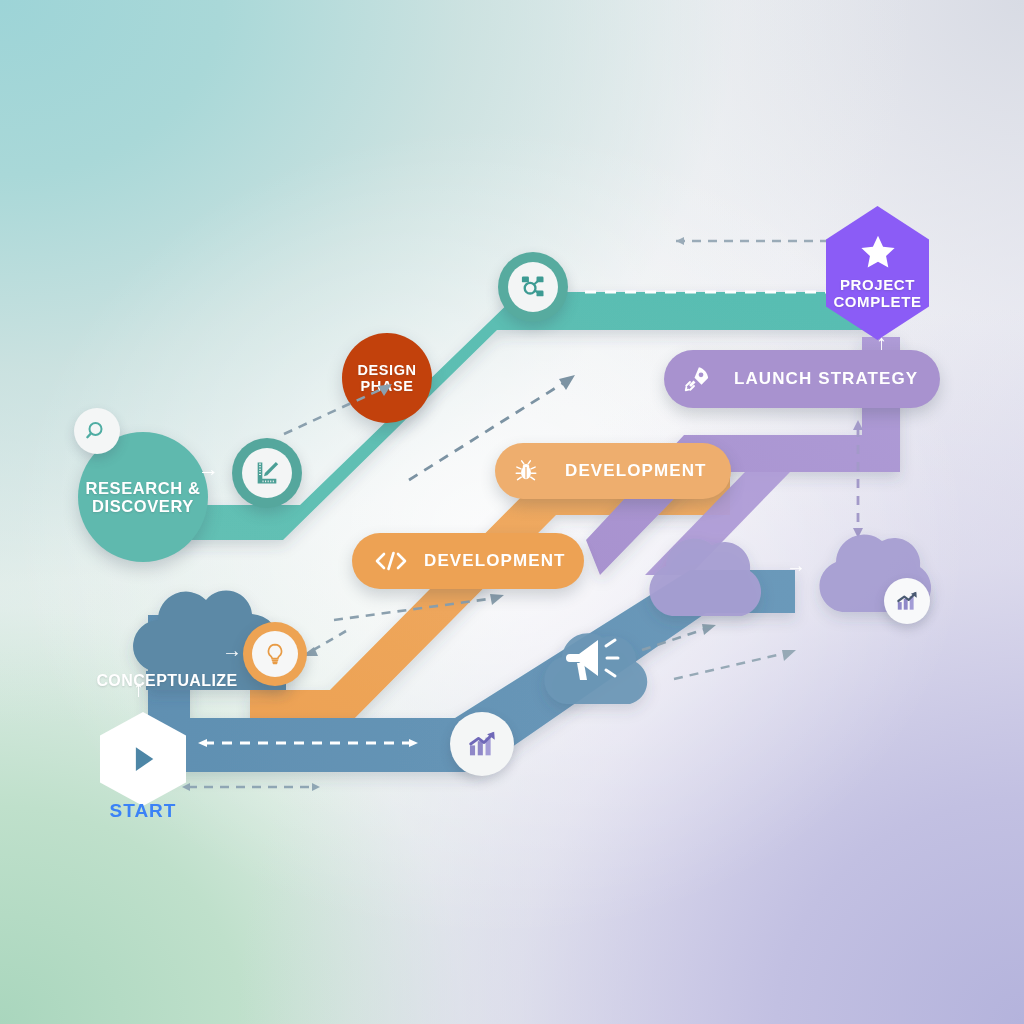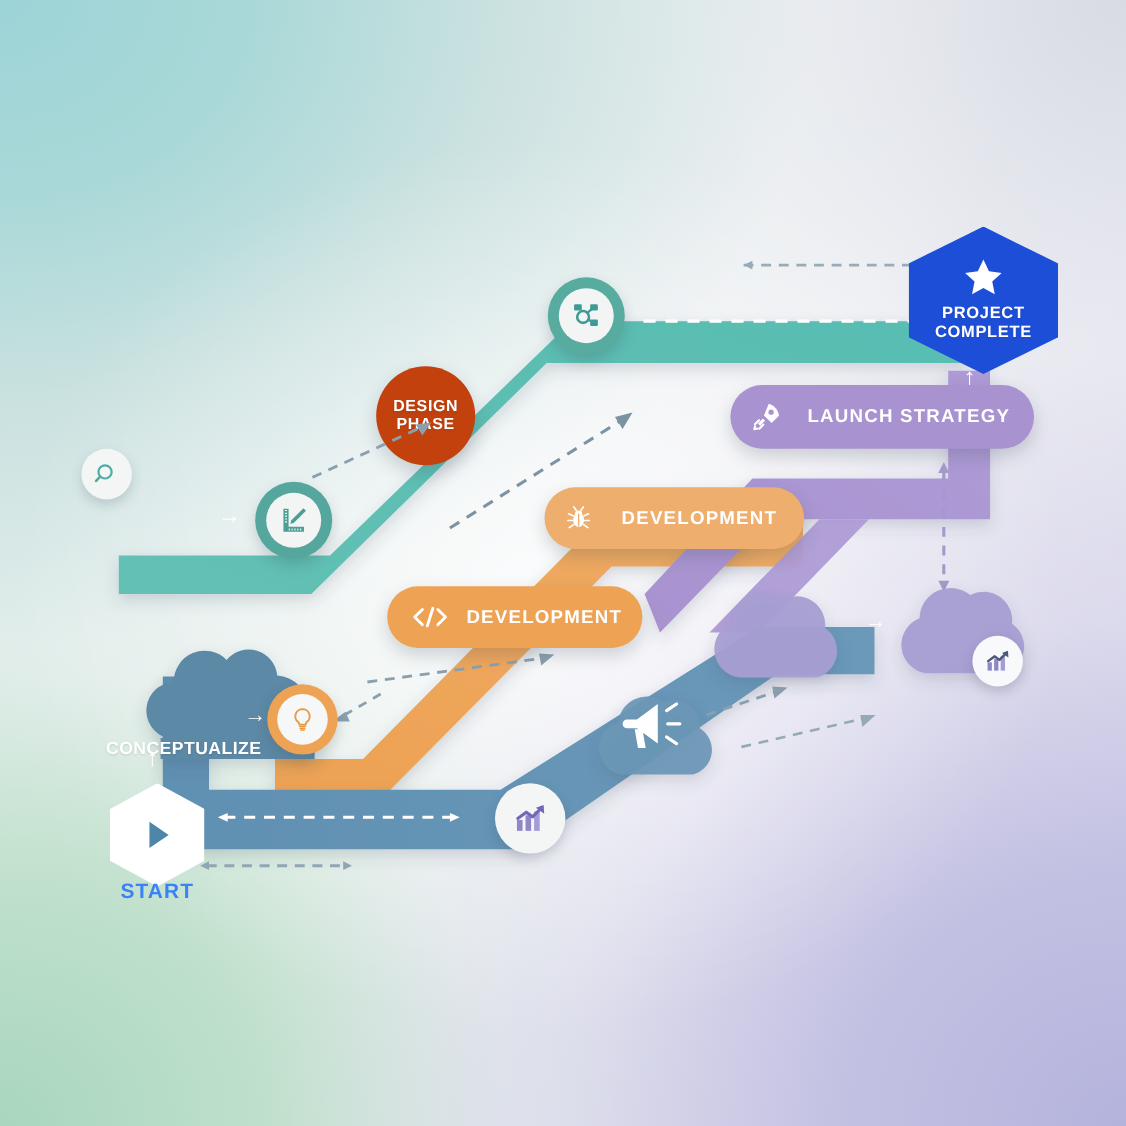--- a/index.html
+++ b/index.html
@@ -98,20 +98,24 @@
 
     <path d="M250,690 L330,690 L540,478 L730,478 L730,515 L556,515 L347,726 L250,726 Z" fill="url(#gOrange)" filter="url(#fsh)"></path>
 
     <path d="M600,575 L700,472 L900,472 L900,337 L862,337 L862,435 L684,435 L586,540 Z" fill="url(#gPurple)" filter="url(#fsh)"></path>
     <path d="M645,575 L745,472 L790,472 L690,575 Z" fill="#ae9bd6" opacity="0.95"></path>
 
     <path d="M108,672 L190,672 L190,714 L470,714 L600,640 L700,583 L800,583 L800,560 L690,560 L560,634 L460,692 L150,692 L150,775 L108,775 Z" fill="url(#gBlue)" filter="url(#fsh)" opacity="0"></path>
     <path d="M105,615 L190,615 L190,718 L455,718 L690,570 L795,570 L795,613 L706,613 L476,772 L148,772 L148,615 Z" fill="url(#gBlue)" filter="url(#fsh)"></path>
   </svg>
 
+  <div class="circle-node" style="left:78px;top:432px;width:130px;height:130px;background:#5fb9ae;">
+    <div class="label" style="position:static;font-size:16.5px;">RESEARCH &amp;
+DISCOVERY</div>
+  </div>
   <div class="iconcircle" style="left:74px;top:408px;width:46px;height:46px;">
     <svg width="24" height="24" viewBox="0 0 24 24">
       <circle cx="10.5" cy="10" r="6" fill="none" stroke="#4fada3" stroke-width="2"></circle>
       <line x1="5.6" y1="14.8" x2="2.4" y2="18.2" stroke="#4fada3" stroke-width="2.4" stroke-linecap="round"></line>
     </svg>
   </div>
   <div class="arrowtxt" style="left:198px;top:457px;font-size:21px;color:#ffffff;">→</div>
 
   <div class="ringcircle" style="left:232px;top:438px;width:70px;height:70px;background:#55a79d;">
     <div class="iconcircle" style="position:relative;left:0;top:0;width:50px;height:50px;box-shadow:none;background:#f3f5f5;">
@@ -170,21 +174,21 @@
   </svg>
   <svg class="dash" style="left:640px;top:620px;width:80px;height:36px;">
     <line x1="2" y1="30" x2="68" y2="8" stroke="#8ba0ae" stroke-width="2.6" stroke-dasharray="9 7"></line>
     <path d="M76,5 L62,4 L64,15 Z" fill="#8ba0ae"></path>
   </svg>
   <svg class="dash" style="left:672px;top:645px;width:130px;height:40px;">
     <line x1="2" y1="34" x2="114" y2="8" stroke="#96a9b6" stroke-width="2.4" stroke-dasharray="9 7"></line>
     <path d="M124,5 L110,5 L112,16 Z" fill="#96a9b6"></path>
   </svg>
 
-  <div class="hex shadow-soft" style="left:826px;top:206px;width:136px;height:134px;background:#1d4ed8;">
+  <div class="hex shadow-soft" style="left:826px;top:206px;width:103px;height:134px;background:#8b5cf6;">
     <svg width="42" height="42" viewBox="0 0 24 24" style="margin-top:-4px;">
       <path d="M12 2.2 l2.9 6.2 6.6 0.8 -4.9 4.5 1.3 6.6 -5.9 -3.3 -5.9 3.3 1.3 -6.6 -4.9 -4.5 6.6 -0.8 Z" fill="#ffffff"></path>
     </svg>
     <div class="label" style="position:static;font-size:15px;margin-top:3px;">PROJECT
 COMPLETE</div>
   </div>
   <div class="arrowtxt" style="left:876px;top:330px;font-size:22px;color:#ffffff;">↑</div>
 
   <div class="pill" style="left:664px;top:350px;width:258px;height:58px;background:#a892cf;padding-left:18px;">
     <svg width="30" height="30" viewBox="0 0 24 24">

